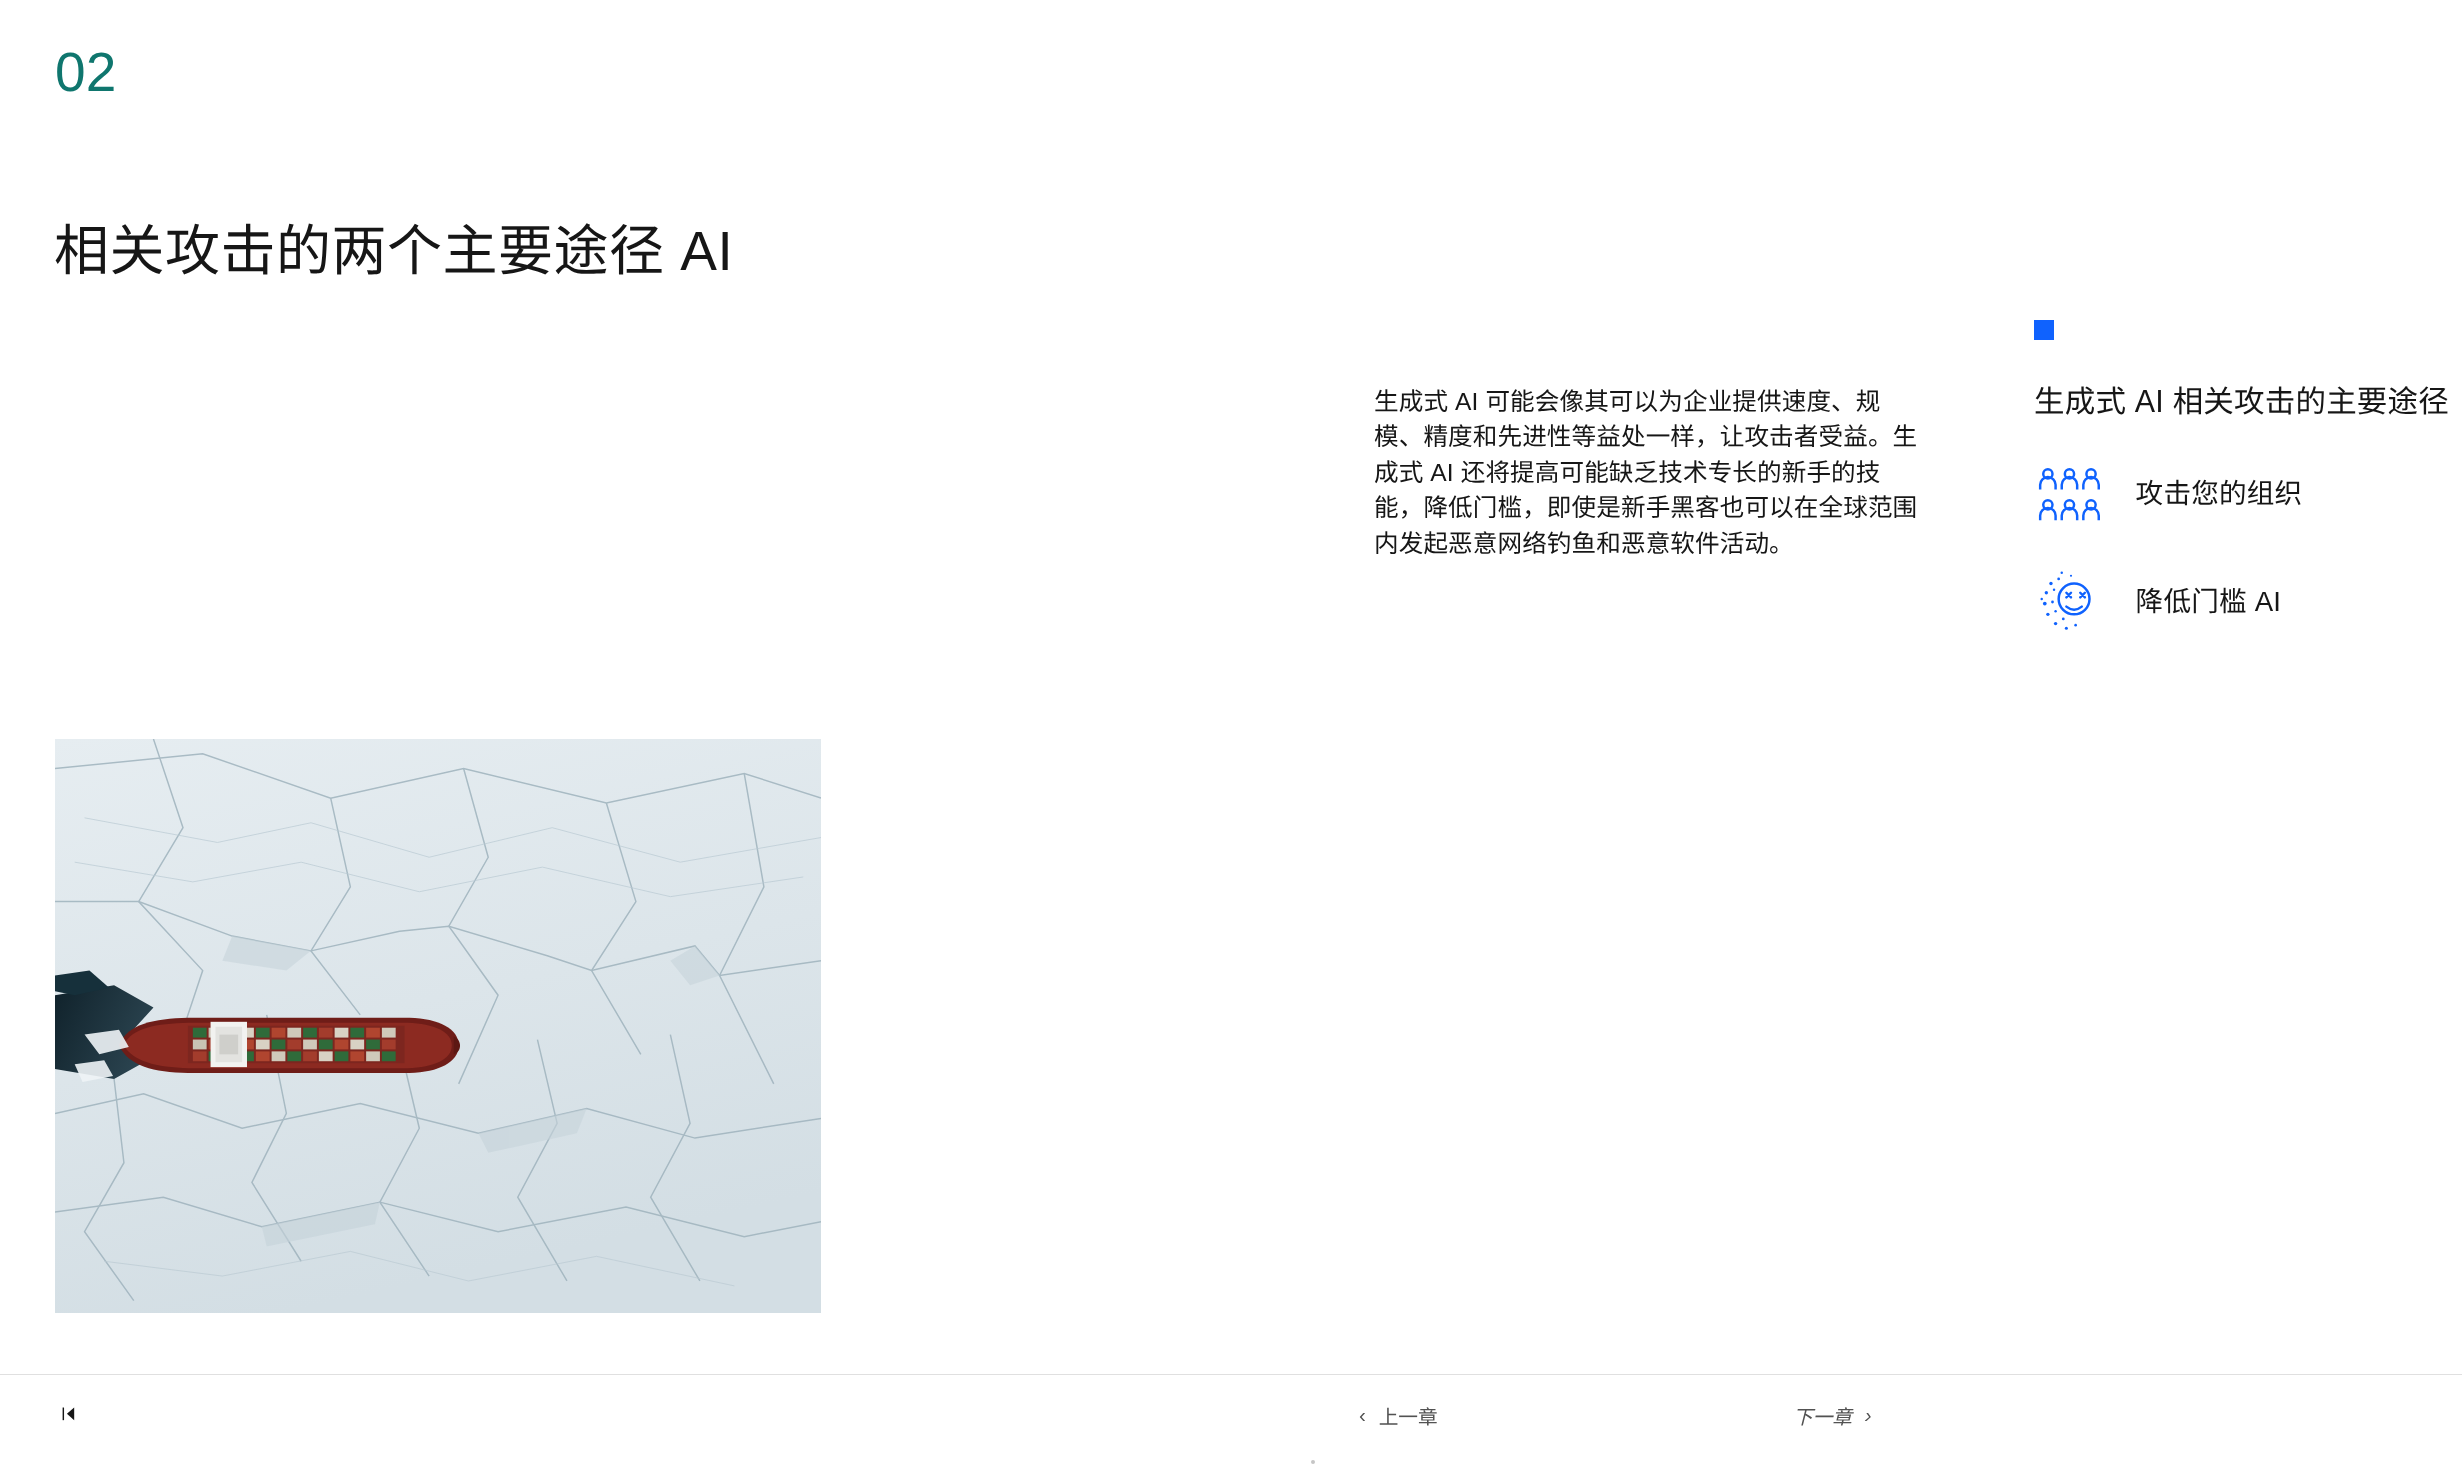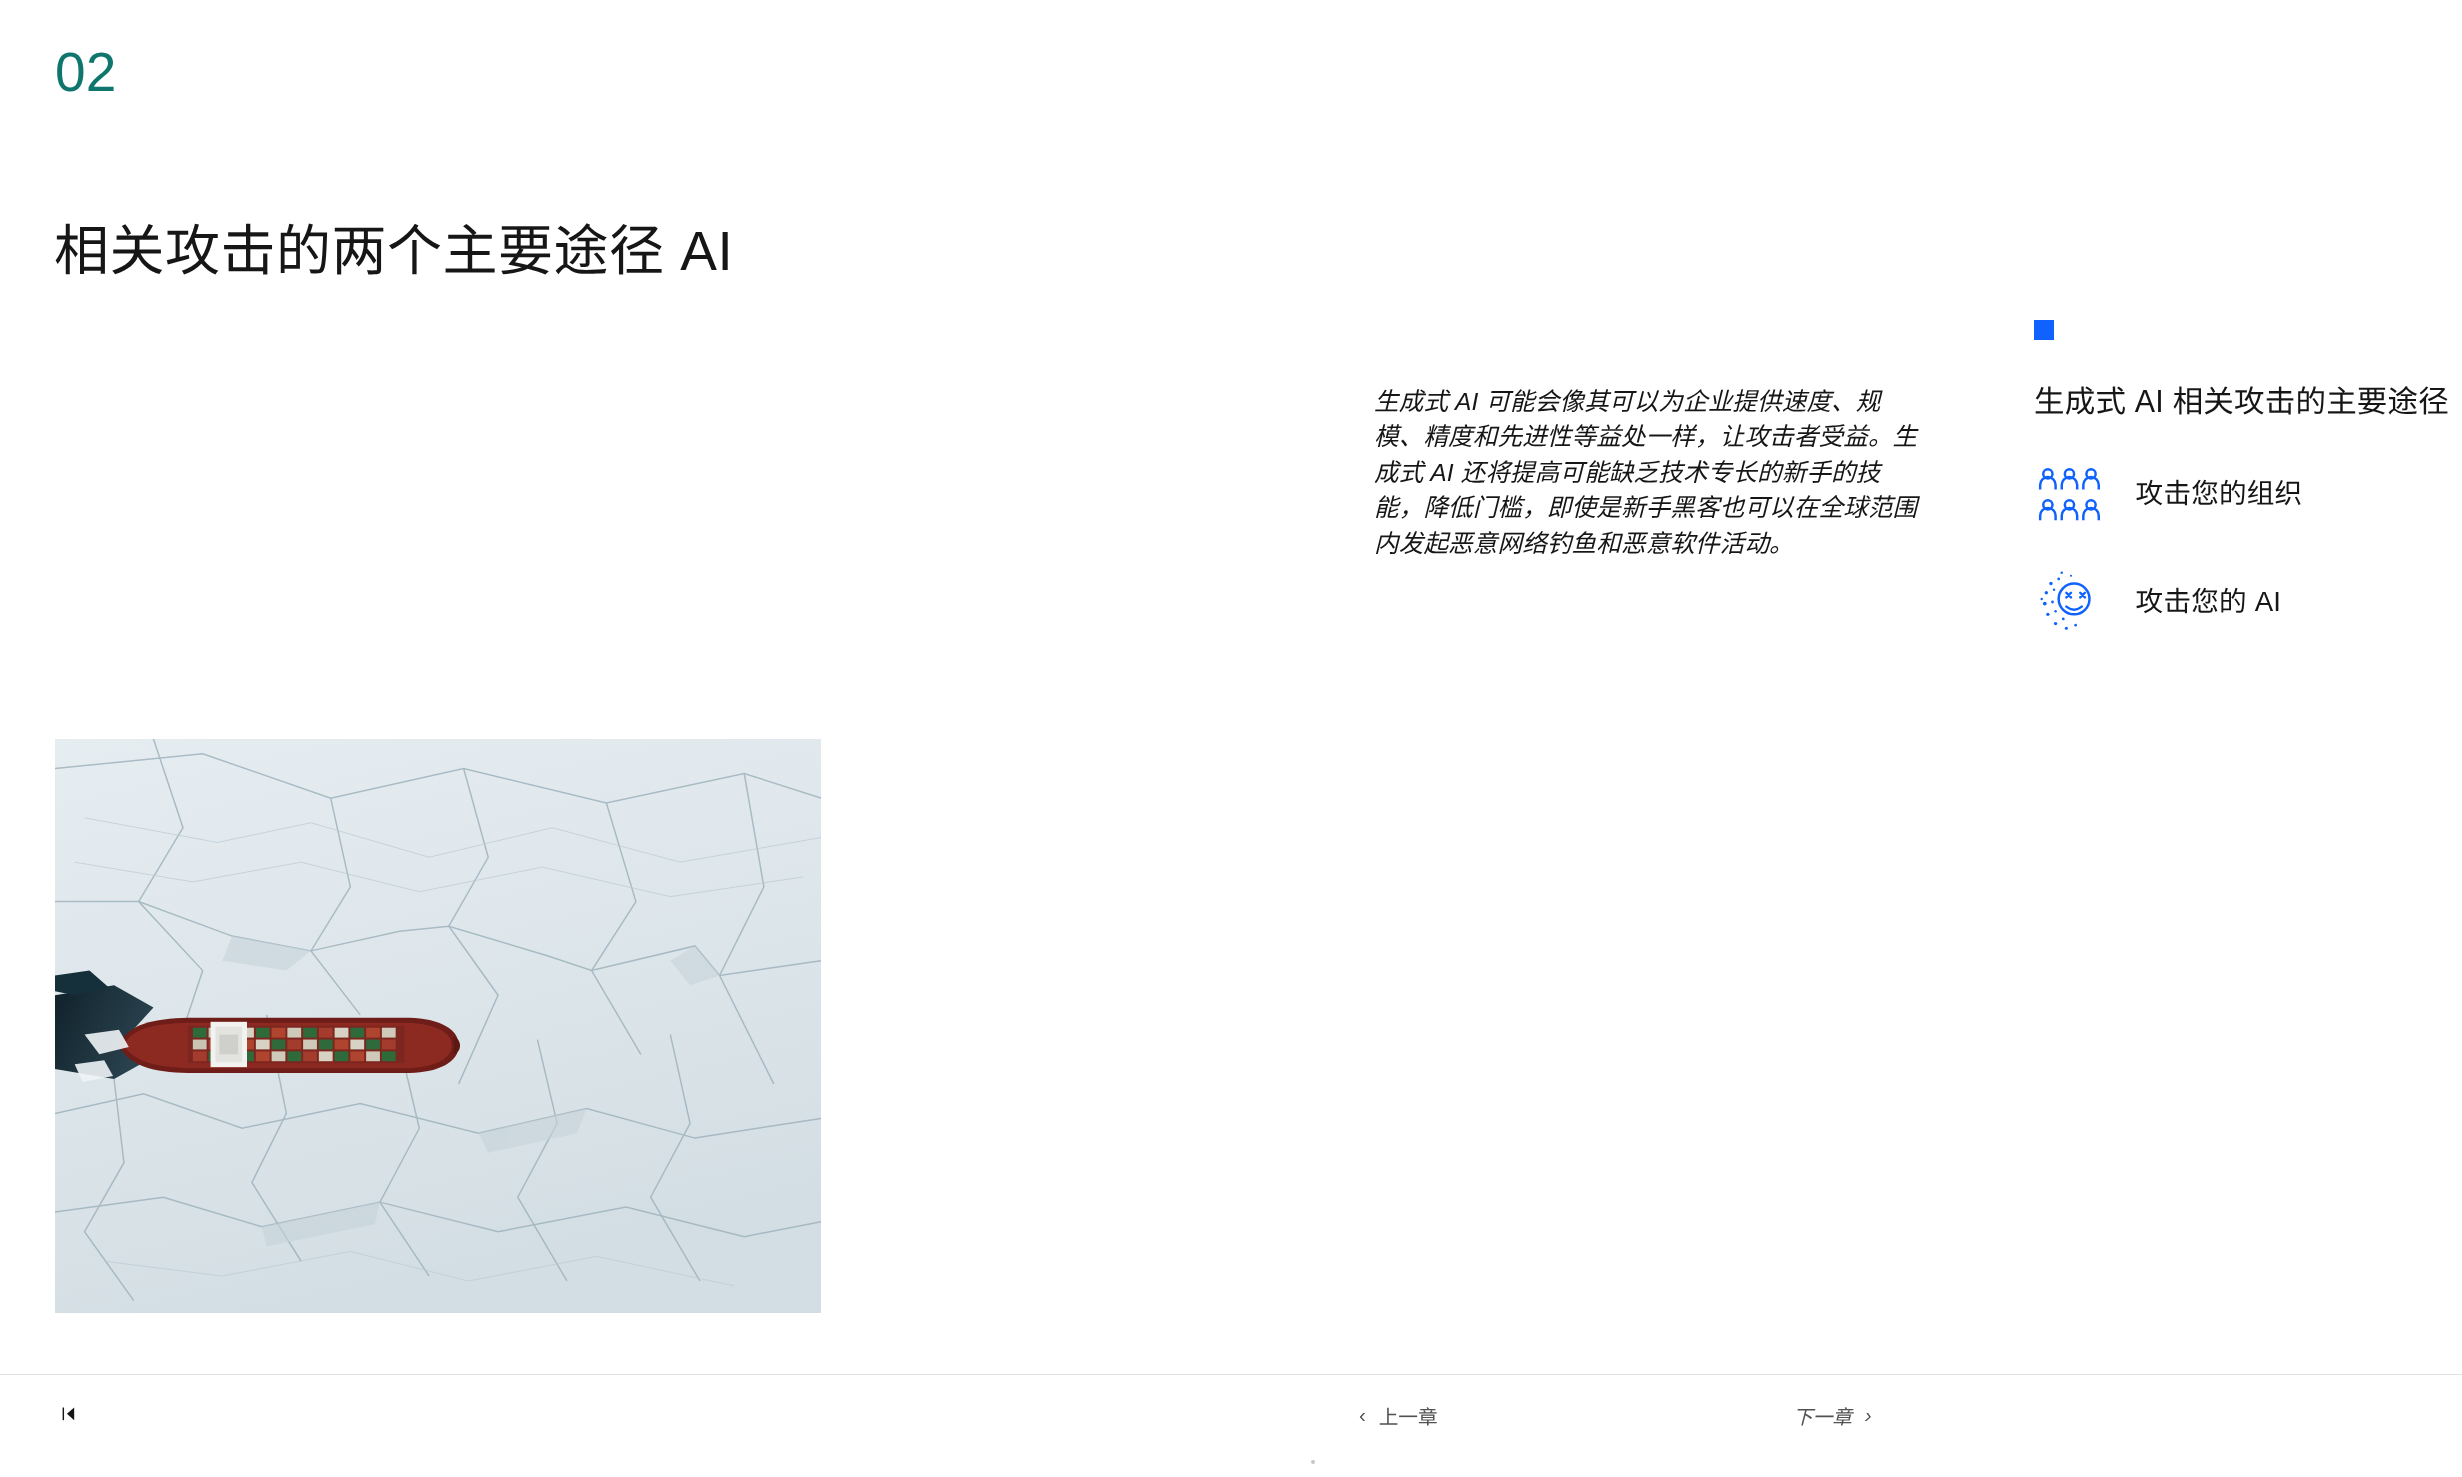--- a/index.html
+++ b/index.html
@@ -60,21 +60,20 @@
     top: 384px;
     width: 552px;
   }
   .body-col p {
     margin: 0 0 26.6px 0;
     font-size: 24.6px;
     line-height: 1.44;
     font-weight: 400;
     color: #161616;
     letter-spacing: 0.1px;
-    font-style: italic;
   }
   .body-col p:last-child { margin-bottom: 0; }
 
   
   .rail {
     position: absolute;
     left: 2034px;
     top: 320px;
     width: 542px;
   }
@@ -325,21 +324,21 @@
           <circle cx="14" cy="38" r="1.1"></circle>
             <circle cx="19" cy="35" r="0.9"></circle>
           <circle cx="21" cy="41" r="1"></circle>
             <circle cx="27" cy="39" r="0.85"></circle>
           <circle cx="18" cy="5" r="0.8"></circle>
             <circle cx="24" cy="7" r="0.7"></circle>
           <circle cx="5" cy="22" r="0.8"></circle>
         </g>
       </svg>
     </span>
-    <span class="label">攻击您的 AI</span>
+    <span class="label">降低门槛 AI</span>
   </div>
 </div>
 
 <div class="footer-rule"></div>
 
 <div class="footer-home">
   <svg width="21.7" height="21.7" viewBox="0 0 24 24" fill="none" stroke="#161616" stroke-width="1.6">
     <path d="M7 5v14"></path>
       <path d="M19 5 L11 12 L19 19 Z" fill="#161616" stroke="none"></path>
   </svg>

